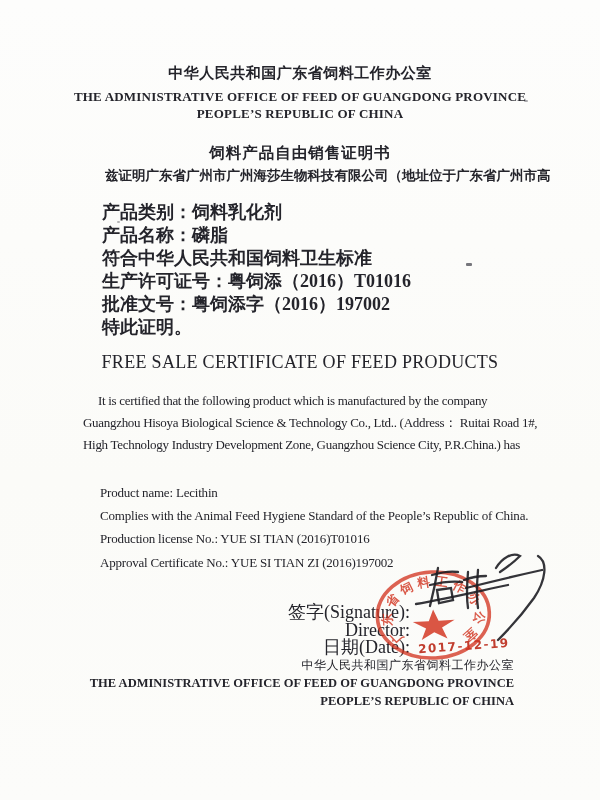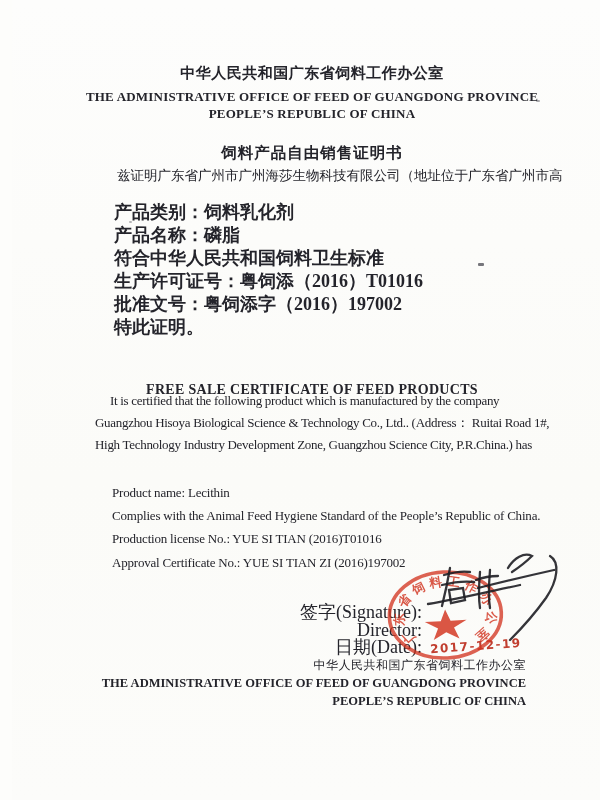--- a/index.html
+++ b/index.html
@@ -4,36 +4,36 @@
 <style>
   html,body{margin:0;padding:0;}
   body{
     width:600px;height:800px;
     background:#fdfdfb;
     font-family:"Liberation Serif","DejaVu Serif",serif;
     color:#24242b;
     position:relative;
     overflow:hidden;
   }
-  .sheet{position:absolute;inset:0;background:linear-gradient(180deg,#fdfdfc 0%,#fbfbf8 60%,#fcfcfa 100%);margin-left:12px;}
+  .sheet{position:absolute;inset:0;background:linear-gradient(180deg,#fdfdfc 0%,#fbfbf8 60%,#fcfcfa 100%);}
   .abs{position:absolute;white-space:nowrap;}
   .center{left:0;width:600px;text-align:center;}
   
   .hdr-cn{top:64px;font-size:15px;font-weight:700;letter-spacing:.5px;}
   .hdr-en1{top:89px;font-size:13px;font-weight:700;letter-spacing:.2px;}
   .hdr-en2{top:106px;font-size:13px;font-weight:700;letter-spacing:.2px;}
   
   .cn-title{top:143px;font-size:15.5px;font-weight:700;letter-spacing:1px;}
   .cn-para{top:168px;left:83px;font-size:13.5px;line-height:16px;}
   .cn-para .ln{white-space:nowrap;}
-  .cn-para .ln.indent{padding-left:22px;}
+  .cn-para .ln.indent{padding-left:22px;font-weight:bold;}
   .cn-list{top:201px;left:102px;font-size:18px;line-height:22.9px;font-weight:bold;}
   .cn-list .ln{white-space:nowrap;}
   
-  .en-title{top:382px;font-size:14px;font-weight:700;letter-spacing:.3px;}
+  .en-title{top:352px;font-size:18px;font-weight:400;letter-spacing:.3px;}
   .en-para{top:390px;left:83px;font-size:13px;line-height:21.8px;letter-spacing:-.3px;}
   .en-para .ln{white-space:nowrap;}
   .en-para .ln.indent{padding-left:15px;}
   .en-list{top:481px;left:100px;font-size:13px;line-height:23.2px;letter-spacing:-.2px;}
   .en-list .ln{white-space:nowrap;}
   
   .sig{top:604px;left:0;width:410px;text-align:right;font-size:18px;line-height:17.6px;}
   .sig .ln{white-space:nowrap;}
   .date-red{
     top:639px;left:418px;

